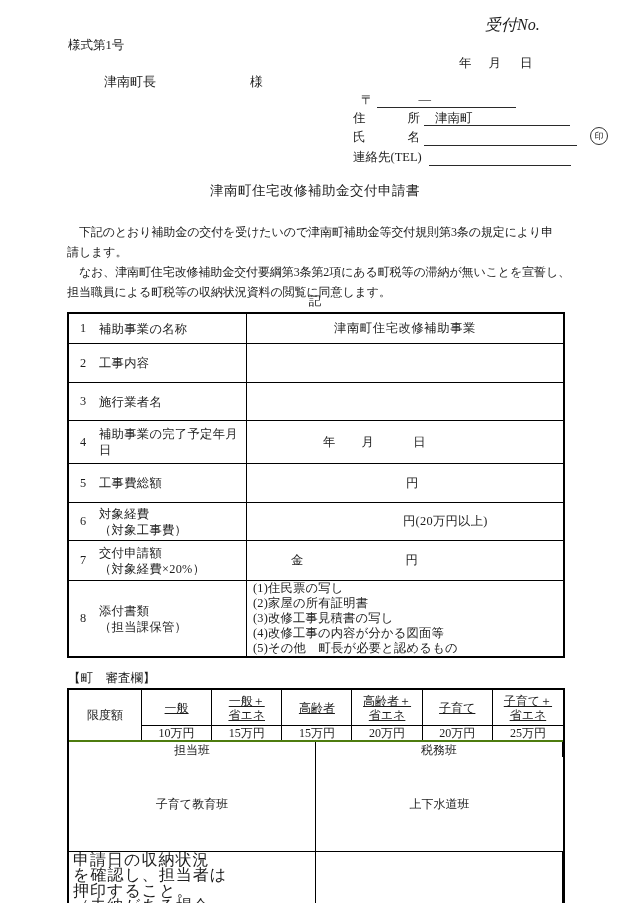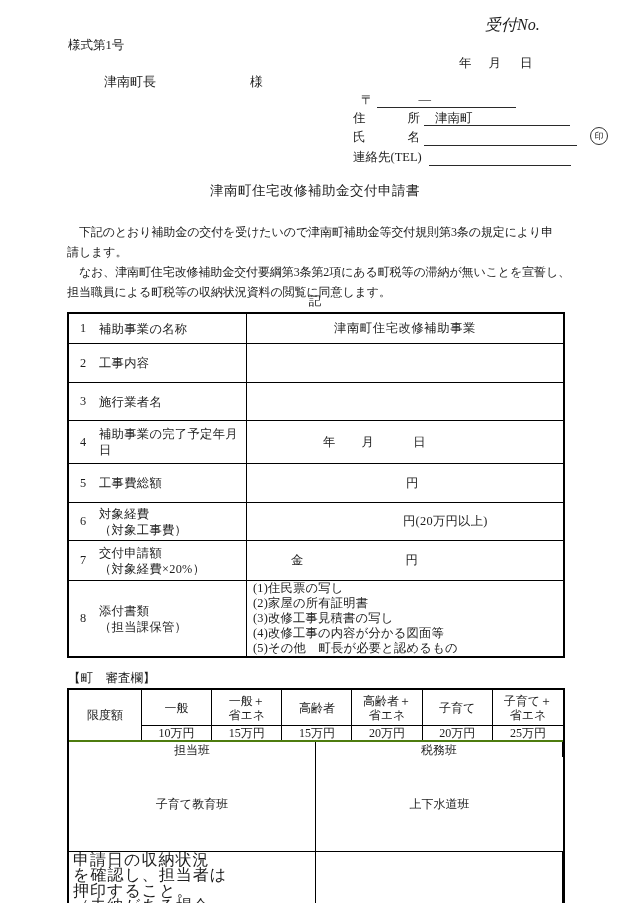--- a/index.html
+++ b/index.html
@@ -72,21 +72,21 @@
   .review-heading{left:68px;top:670px;font-size:12.5px;text-align:right;}
   .rtable{
     left:67px;top:688px;width:494px;
     border:2px solid #000;background:#fff;font-size:12px;
   }
   .rt-upper{display:grid;grid-template-columns:73px repeat(6,1fr);grid-template-rows:35px 15px;}
   .rt-lower{display:grid;grid-template-columns:repeat(2,1fr);grid-template-rows:15px 94px;border-top:2px solid #4d7c0f;}
   .rc{display:flex;align-items:center;justify-content:center;box-sizing:border-box;overflow:hidden;line-height:14px;}
   .br{border-right:1px solid #000;}
   .r-limit{grid-row:1/3;}
-  .ru-h{flex-direction:column;text-align:center;}
+  .ru-h{flex-direction:column;text-align:center;text-decoration:underline;}
   .ru-a{border-top:1px solid #000;line-height:15px;}
   .rl-c{border-top:1px solid #000;align-items:flex-start;justify-content:flex-start;}
   .r-note{
     padding:2px 3px 0 4px;font-size:16px;line-height:15.3px;letter-spacing:1px;
     white-space:pre-line;
     font-family:Liberation Mono, monospace;
   }
 </style>
 </head>
 <body>

